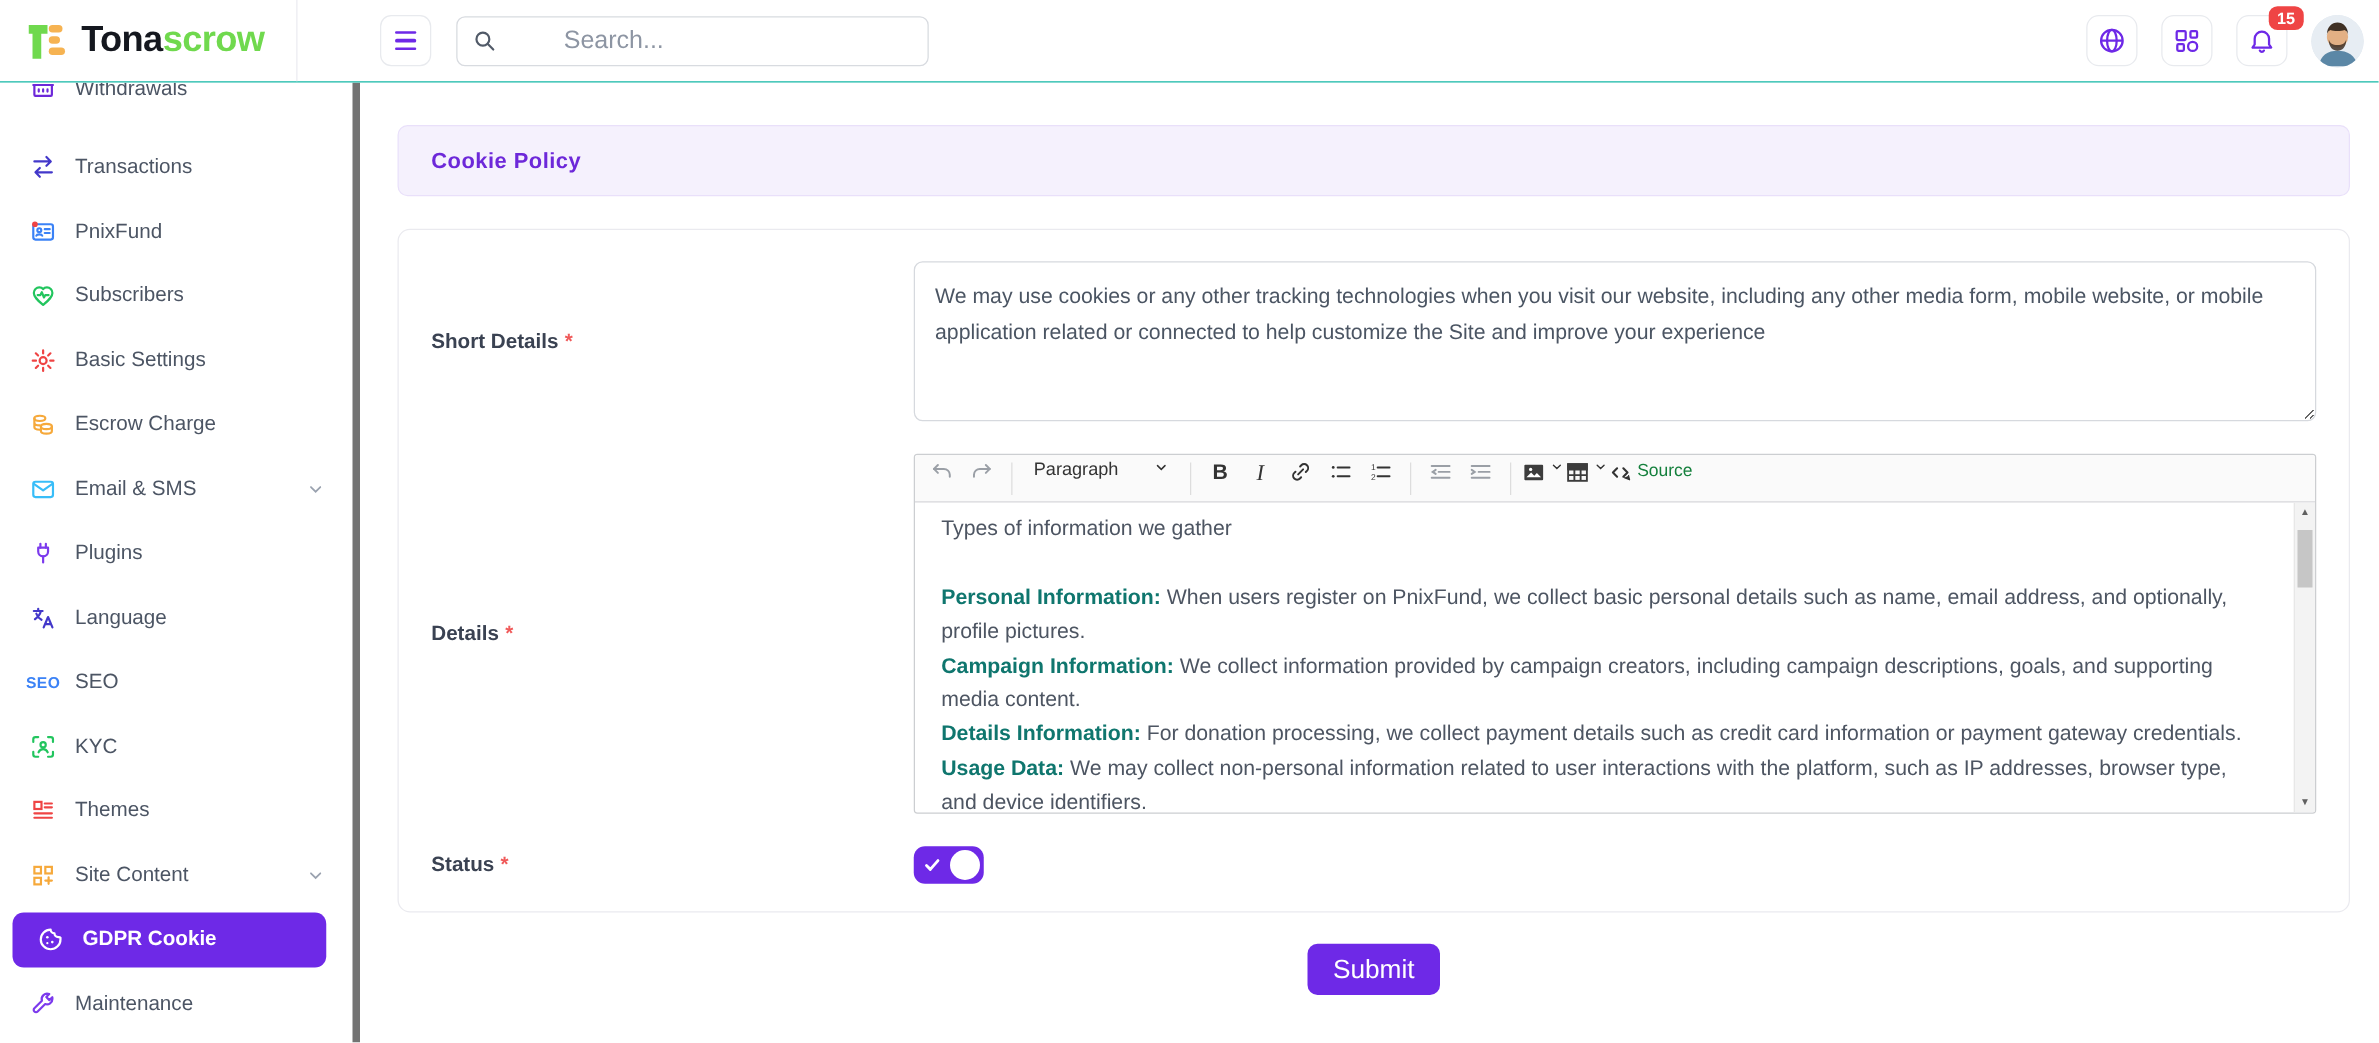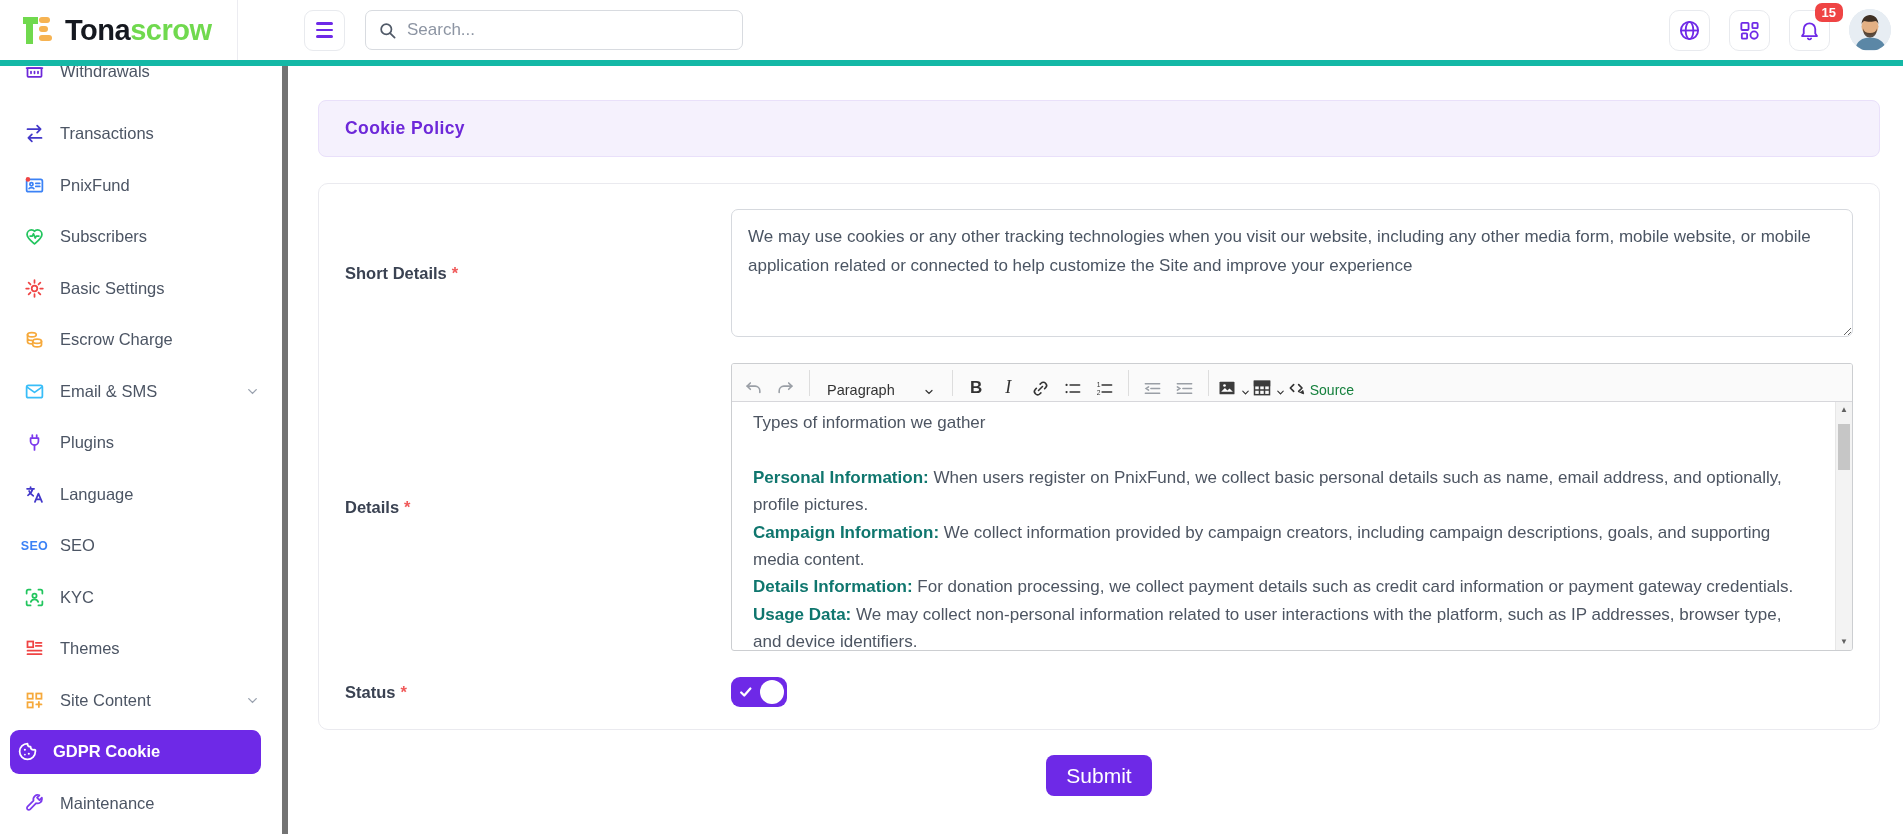--- a/index.html
+++ b/index.html
@@ -3,35 +3,35 @@
 <meta charset="utf-8">
 <style>
   :root { --accent:#6e29e7; }
   * { margin:0; padding:0; box-sizing:border-box; }
   html,body { width:1903px; height:834px; overflow:hidden; background:#fff;
     font-family:"Liberation Sans", sans-serif; }
   .app { position:relative; width:1903px; height:834px; }
 
   
   .hdr { position:absolute; top:0; left:0; right:0; height:66px; background:#fff;
-    border-bottom:6px solid #14b8a6; display:flex; align-items:stretch; z-index:5; }
+    border-bottom:1px solid #14b8a6; display:flex; align-items:stretch; z-index:5; }
   .logo-wrap { width:238px; border-right:1px solid #ececf1; display:flex; align-items:center;
     padding-left:18px; flex:none; }
   .brand { display:flex; align-items:center; gap:9px; }
   .brand-txt { font-size:29px; font-weight:800; letter-spacing:-0.5px; }
   .t1 { color:#15181f; } .t2 { color:#70d94e; }
   .hd-main { flex:1; display:flex; align-items:center; padding-left:66px; }
   .burger { width:41px; height:41px; border:1px solid #e8eaee; border-radius:9px; background:#fff;
     display:flex; flex-direction:column; align-items:center; justify-content:center; gap:4px; cursor:pointer; }
   .burger i { display:block; width:17px; height:2.6px; border-radius:2px; background:var(--accent); }
   .search { margin-left:20px; width:378px; height:40px; border:1px solid #d8dbe0; border-radius:7px;
     display:flex; align-items:center; padding:0 12px; gap:10px; background:#fff; }
   .search svg { flex:none; }
-  .search input { border:none; outline:none; flex:1; font-size:17px; color:#8b5cf6;
-    font-family:inherit; background:transparent; }
+  .search input { border:none; outline:none; flex:1; font-size:20px; color:#8b5cf6;
+    font-family:inherit; background:transparent;margin-left:44px; }
   .search input::placeholder { color:#8d95a3; }
   .hd-actions { margin-left:auto; display:flex; align-items:center; gap:19px; padding-right:12px; }
   .hbtn { width:41px; height:41px; border:1px solid #e8eaee; border-radius:10px; background:#fff;
     display:flex; align-items:center; justify-content:center; color:var(--accent); cursor:pointer; position:relative; }
   .badge { position:absolute; top:-8px; right:-14px; background:#ef4444; color:#fff; font-size:13px;
     font-weight:700; padding:1px 7px; border-radius:7px; line-height:17px; }
   .avatar { width:42px; height:42px; border-radius:50%; overflow:hidden; flex:none; cursor:pointer;
     background:#dfe7ee; }
 
   
@@ -40,41 +40,41 @@
   .clip-row { height:42px; overflow:hidden; }
   .clip-row .side-item { margin-top:-20px; }
   .side-item { height:51.5px; display:flex; align-items:center; gap:15px;
     padding:0 22px 0 24px; color:#4c5564; font-size:16.5px; cursor:pointer; }
   .side-icon { width:21px; height:21px; flex:none; display:flex; align-items:center; justify-content:center; }
   .side-icon svg { width:21px; height:21px; }
   .seo-txt { font-weight:800; font-size:12.5px; letter-spacing:0.3px; white-space:nowrap; }
   .side-lbl { white-space:nowrap; }
   .chev { margin-left:auto; color:#9aa2af; display:flex; }
   .side-item.active { background:var(--accent); color:#fff; height:44px; border-radius:9px;
-    margin:3.75px 21px 3.75px 10px; padding-left:7px; font-weight:600; }
+    margin:3.75px 21px 3.75px 10px; padding-left:20px; font-weight:600; }
 
   
   .main { position:absolute; left:288px; top:66px; right:0; bottom:0; overflow:hidden;
     padding:34px 23px 0 30px; display:flex; flex-direction:column; background:#fff; }
   .title-card { height:57px; flex:none; background:#f5f1fd; border:1px solid #e9e0fa; border-radius:8px;
     display:flex; align-items:center; padding:0 26px; }
   .title-card h1 { font-size:17.5px; font-weight:700; color:#6d28d9; letter-spacing:0.4px; }
   .form-card { margin-top:26px; height:547px; flex:none; background:#fff; border:1px solid #eaeaef;
     border-radius:10px; padding:25px 26px; }
   .frow { display:flex; margin-bottom:26px; }
   .flabel { width:386px; flex:none; display:flex; align-items:center; gap:5px;
     font-weight:600; color:#3a4252; font-size:16.5px; }
   .req { color:#f05a5a; font-weight:700; }
   .sd-area { flex:1; height:128px; border:1px solid #d6d9de; border-radius:7px; padding:12px 16px;
     font-size:17px; color:#4b5563; line-height:29px; font-family:inherit; outline:none; resize:both; }
 
   .editor { flex:1; border:1px solid #ccced1; border-radius:3px; overflow:hidden; background:#fff; }
   .ck-toolbar { height:38px; background:#fafafa; border-bottom:1px solid #d7d7db; display:flex;
     align-items:center; padding:0 6px; gap:1px; color:#333; }
-  .tbtn { height:30px; min-width:31px; display:flex; align-items:flex-end; justify-content:center;
+  .tbtn { height:30px; min-width:31px; display:flex; align-items:flex-start; justify-content:center;
     border-radius:3px; color:#333; cursor:pointer; background:transparent; border:none; font-family:inherit; gap:3px; }
   .tbtn.dim { color:#9a9fa6; }
   .tsep { width:1px; height:26px; background:#ddd; margin:0 7px; flex:none; }
   .para-btn { padding:0 9px; font-size:14.5px; color:#333; gap:28px; }
   .bld { font-weight:800; font-size:17px; }
   .itl { font-style:italic; font-family:"Liberation Serif", serif; font-size:18px; }
   .src-lbl { font-size:14px; color:#15803d; }
   .ck-content { position:relative; height:248px; padding:7px 40px 0 21px; overflow:hidden;
     font-size:17px; line-height:27.4px; color:#4d5562; }
   .ck-content p { margin:0; }

